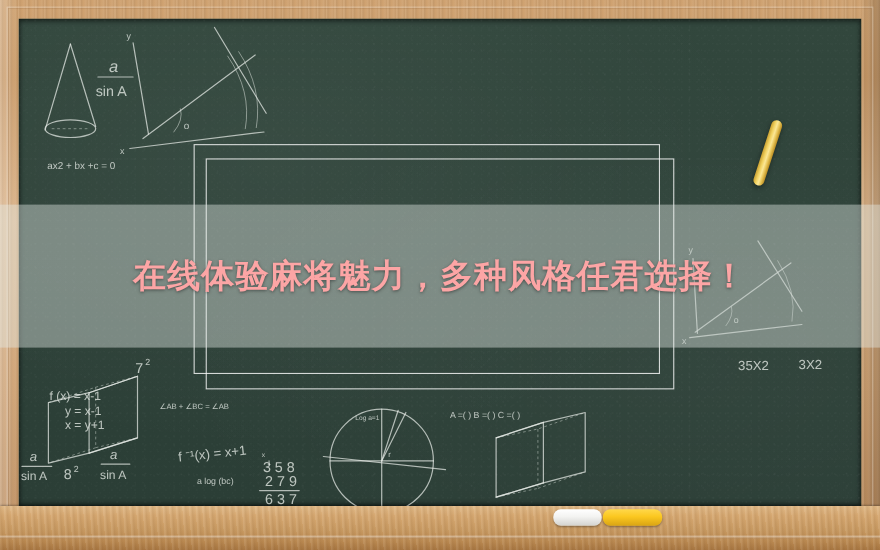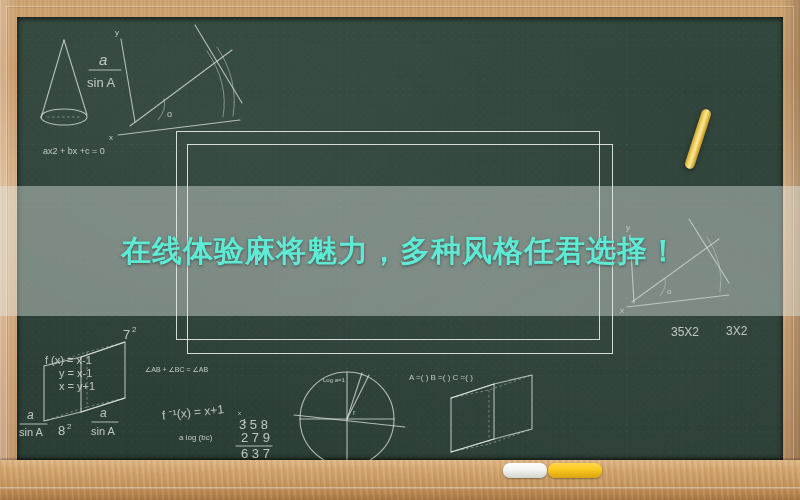--- a/index.html
+++ b/index.html
@@ -154,21 +154,21 @@
   
   .headline {
     position: absolute;
     left: 0;
     top: 186px;
     width: 800px;
     height: 130px;
     display: flex;
     align-items: center;
     justify-content: center;
-    color: #5eead4;
+    color: #fca5a5;
     font-size: 30px;
     font-weight: 700;
     letter-spacing: 1px;
     text-shadow: 0 1px 3px rgba(0,0,0,0.45);
     white-space: nowrap;
   }
 
   
   .chalk-stick-board {
     position: absolute;

